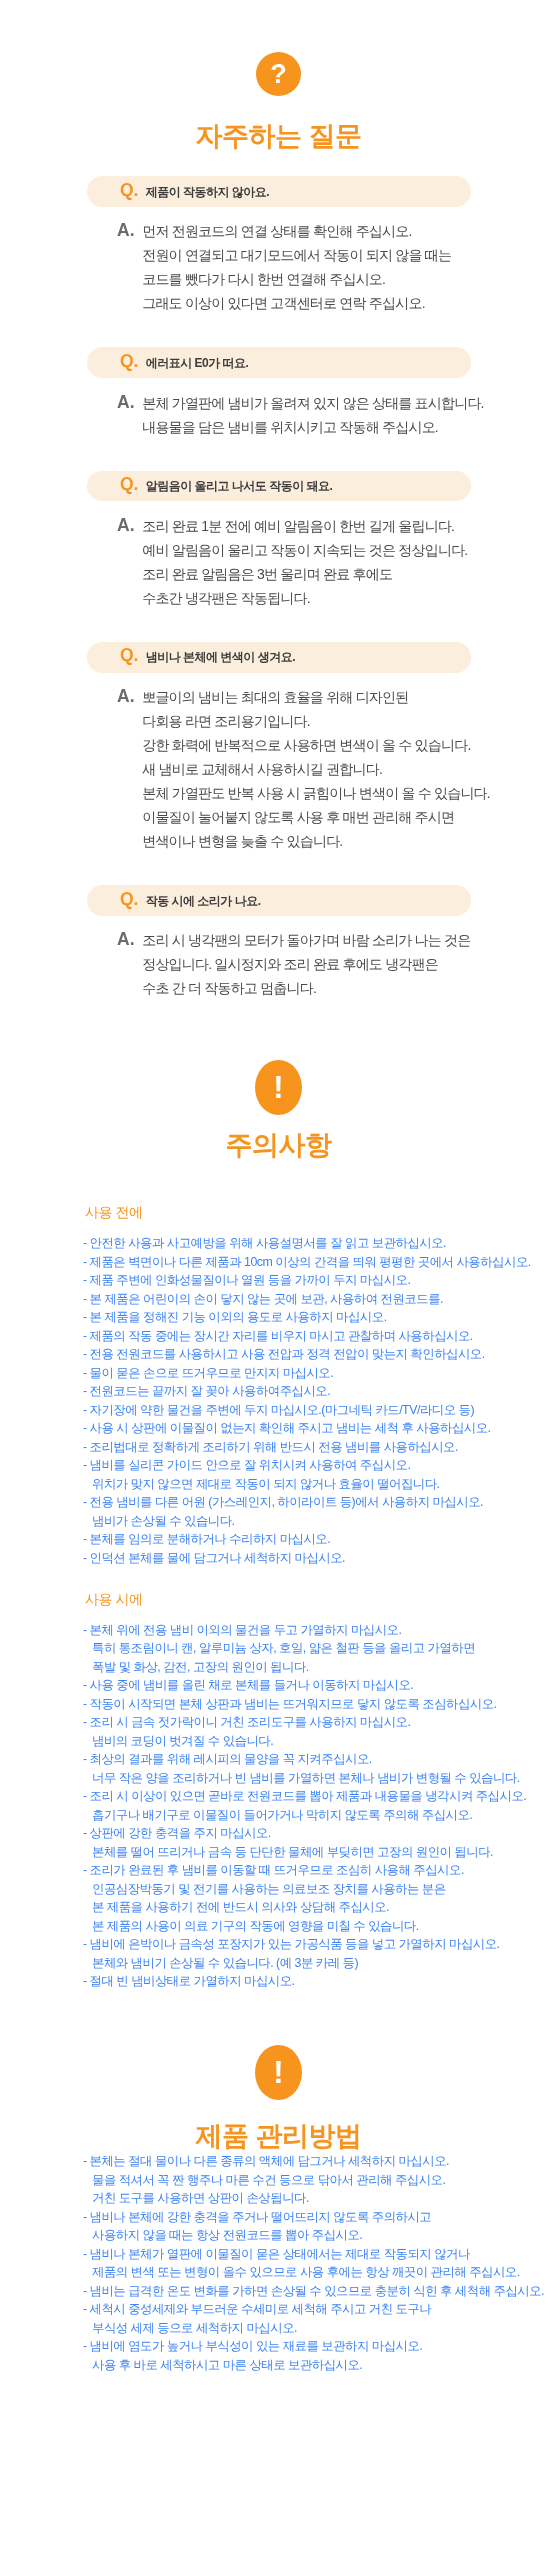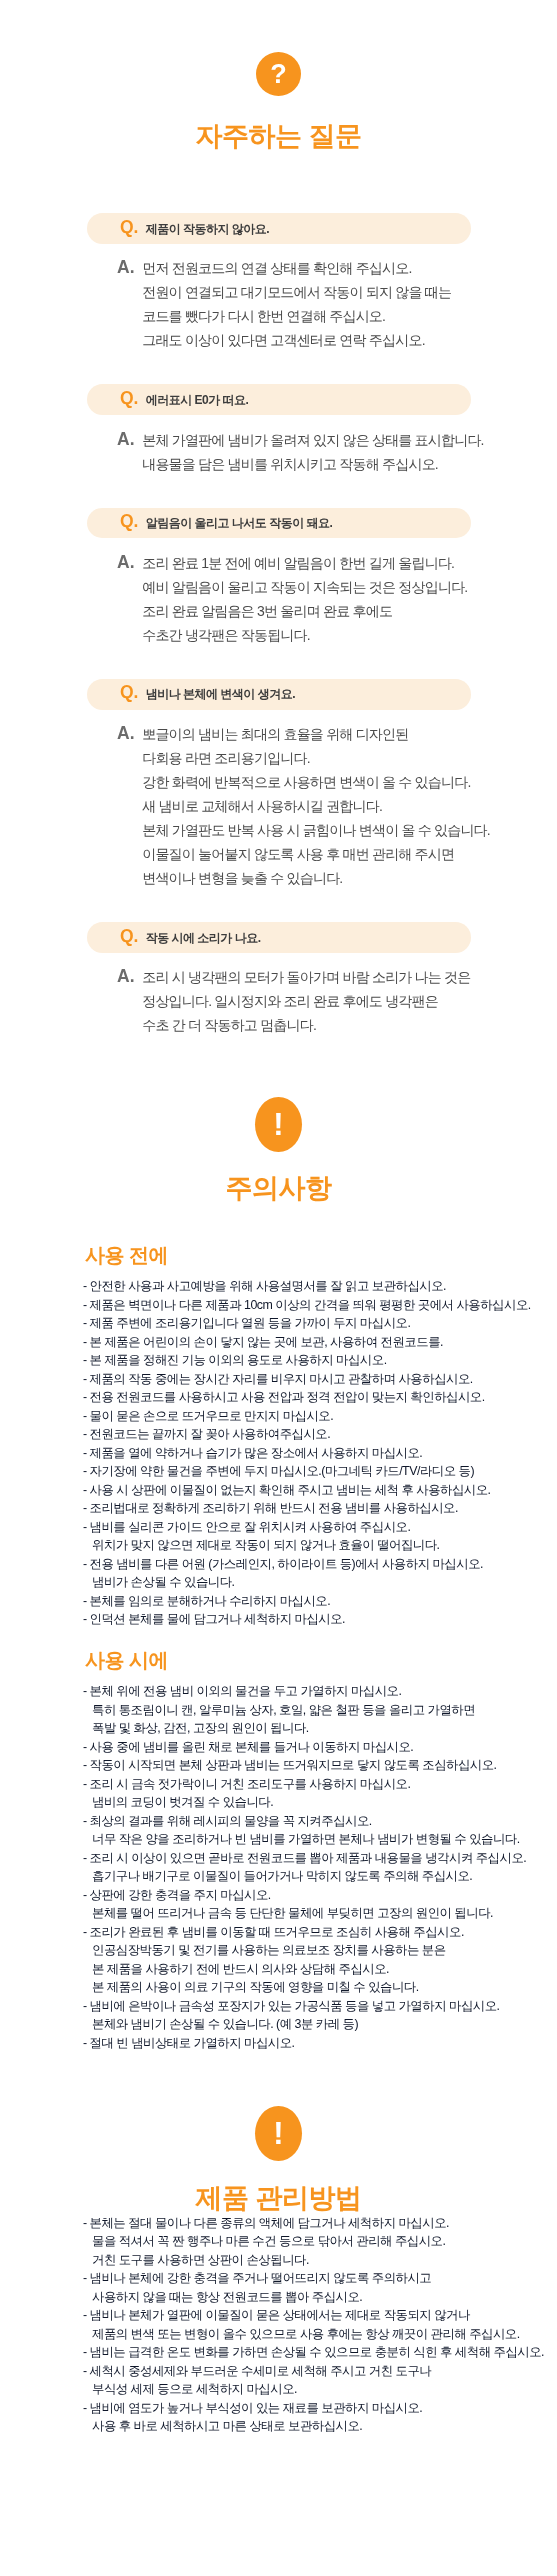--- a/index.html
+++ b/index.html
@@ -9,39 +9,39 @@
   
   .badge{display:flex;align-items:center;justify-content:center;background:var(--accent-orange,#F7941E);margin:0 auto;}
   .badge.circle{width:45px;height:44px;border-radius:50%;}
   .badge.ellipse{width:47px;height:55px;border-radius:50%;}
   .badge .glyph{color:#ffffff;font-weight:800;font-size:27px;line-height:1;}
   .badge.ellipse .glyph{font-size:31px;}
 
   
   .title{margin:24px 0 0;text-align:center;color:var(--accent-orange,#F7941E);
          font-size:27px;font-weight:800;line-height:32px;letter-spacing:-0.5px;}
-  .faq .title{margin-bottom:61px;}
+  .faq .title{margin-bottom:24px;}
 
   
   .qa{margin-bottom:32px;}
   .q-pill{margin-left:87px;width:384px;box-sizing:border-box;background:var(--pill-bg,#FCEEDC);
           border-radius:15.5px;padding:6.7px 10.3px 6.7px 33px;display:flex;align-items:baseline;}
   .q-mark{color:var(--accent-orange,#F7941E);font-size:17.5px;font-weight:800;margin-right:7.2px;line-height:15.5px;}
   .q-text{font-size:12px;font-weight:700;color:var(--question-text,#3C3C3C);letter-spacing:-0.5px;line-height:15.5px;white-space:nowrap;}
   .a-block{margin:12.4px 0 0 117px;display:flex;align-items:baseline;}
   .a-mark{color:var(--answer-mark,#6B6B6B);font-size:17.5px;font-weight:800;margin-right:7.7px;line-height:20.6px;}
   .a-line{font-size:14px;color:var(--body-text,#4A4A4A);line-height:24px;letter-spacing:-0.8px;white-space:nowrap;}
 
   
   .cautions{margin-top:60px;}
-  .cautions .title{margin-top:20px;}
+  .cautions .title{margin-top:14px;}
   .subsection{margin-top:41px;}
   .subsection + .subsection{margin-top:21.6px;}
-  .sub-heading{margin:0 0 11.3px 85px;color:var(--accent-orange,#F7941E);font-size:20px;font-weight:700;line-height:20.6px;letter-spacing:-0.5px;}
-  .li-line{margin-left:83px;font-size:12.4px;line-height:18.5px;color:#0f172a;letter-spacing:-0.5px;white-space:nowrap;}
+  .sub-heading{margin:0 0 11.3px 85px;color:var(--accent-orange,#F7941E);font-size:14px;font-weight:400;line-height:20.6px;letter-spacing:-0.5px;}
+  .li-line{margin-left:83px;font-size:12.4px;line-height:18.5px;color:#3b82f6;letter-spacing:-0.5px;white-space:nowrap;}
   .li-line.cont{margin-left:92px;}
   .care{margin-top:54px;}
   .care .title{margin-top:20.6px;}
 </style>
 </head>
 <body>
 
 <div class="page">
 
   <section class="faq">
@@ -132,28 +132,27 @@
     <div class="badge ellipse">
       <span class="glyph">!</span>
     </div>
     <h1 class="title">주의사항</h1>
 
     <div class="subsection">
       <h2 class="sub-heading">사용 전에</h2>
       <div id="before-list">
           <div class="li-line first">- 안전한 사용과 사고예방을 위해 사용설명서를 잘 읽고 보관하십시오.</div>
           <div class="li-line first">- 제품은 벽면이나 다른 제품과 10cm 이상의 간격을 띄워 평평한 곳에서 사용하십시오.</div>
-          <div class="li-line first">- 제품 주변에 조리용기입니다 열원 등을 가까이 두지 마십시오.</div>
+          <div class="li-line first">- 제품 주변에 인화성물질이나 열원 등을 가까이 두지 마십시오.</div>
           <div class="li-line first">- 본 제품은 어린이의 손이 닿지 않는 곳에 보관, 사용하여 전원코드를.</div>
           <div class="li-line first">- 본 제품을 정해진 기능 이외의 용도로 사용하지 마십시오.</div>
           <div class="li-line first">- 제품의 작동 중에는 장시간 자리를 비우지 마시고 관찰하며 사용하십시오.</div>
           <div class="li-line first">- 전용 전원코드를 사용하시고 사용 전압과 정격 전압이 맞는지 확인하십시오.</div>
           <div class="li-line first">- 물이 묻은 손으로 뜨거우므로 만지지 마십시오.</div>
           <div class="li-line first">- 전원코드는 끝까지 잘 꽂아 사용하여주십시오.</div>
-          <div class="li-line first">- 제품을 열에 약하거나 습기가 많은 장소에서 사용하지 마십시오.</div>
           <div class="li-line first">- 자기장에 약한 물건을 주변에 두지 마십시오.(마그네틱 카드/TV/라디오 등)</div>
           <div class="li-line first">- 사용 시 상판에 이물질이 없는지 확인해 주시고 냄비는 세척 후 사용하십시오.</div>
           <div class="li-line first">- 조리법대로 정확하게 조리하기 위해 반드시 전용 냄비를 사용하십시오.</div>
           <div class="li-line first">- 냄비를 실리콘 가이드 안으로 잘 위치시켜 사용하여 주십시오.</div>
           <div class="li-line cont">위치가 맞지 않으면 제대로 작동이 되지 않거나 효율이 떨어집니다.</div>
           <div class="li-line first">- 전용 냄비를 다른 어원 (가스레인지, 하이라이트 등)에서 사용하지 마십시오.</div>
           <div class="li-line cont">냄비가 손상될 수 있습니다.</div>
           <div class="li-line first">- 본체를 임의로 분해하거나 수리하지 마십시오.</div>
           <div class="li-line first">- 인덕션 본체를 물에 담그거나 세척하지 마십시오.</div>
         </div>

